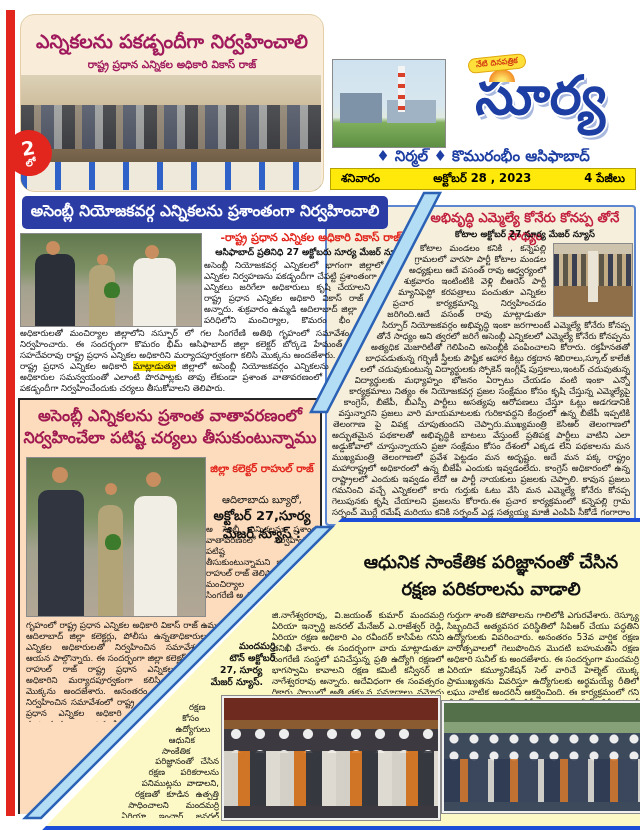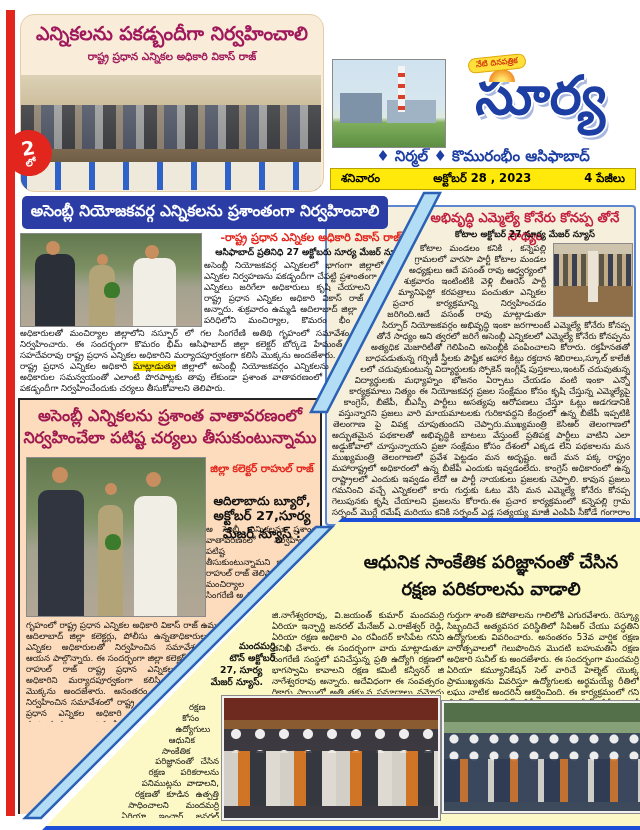--- a/index.html
+++ b/index.html
@@ -8,21 +8,21 @@
   .abs{position:absolute;}
   .jt{text-align:justify;line-height:1.28;overflow:hidden;word-break:break-word;}
   .ctr{text-align:center;}
 
   
   .red-strip{left:6px;top:10px;width:9px;height:806px;background:#e3261d;}
 
   
   .promo{left:20px;top:14px;width:302px;height:176px;background:#f9edd9;
          border:1px solid #e2cfa8;border-radius:14px;overflow:hidden;}
-  .promo-h{margin-top:7px;font-size:19px;font-weight:bold;color:#a0195c;}
+  .promo-h{margin-top:15px;font-size:19px;font-weight:bold;color:#a0195c;}
   .promo-s{margin-top:1px;font-size:10.5px;font-weight:bold;color:#a0195c;}
   .badge{left:6px;top:130px;width:46px;height:46px;border-radius:50%;background:#e3261d;
          color:#fff;display:flex;flex-direction:column;align-items:center;justify-content:center;
          transform:rotate(-10deg);line-height:1;z-index:4;}
   .badge .n{font-size:19px;font-weight:bold;}
   .badge .s{font-size:10px;font-weight:bold;}
 
   
   .banner{left:330px;top:12px;width:306px;height:43px;background:#e3261d;border-radius:3px;
           color:#ffe400;font-size:26px;font-weight:bold;display:flex;align-items:center;
@@ -63,21 +63,21 @@
   .a3-gap{float:right;width:84px;height:74px;}
   .a3-photo{left:226px;top:36px;width:78px;height:72px;}
 
   
   .a2{left:18px;top:398px;width:304px;height:418px;background:#fcdcbd;border:2px solid #262626;
       box-sizing:border-box;z-index:2;
       clip-path:polygon(0 0,100% 0,100% 32%,4.5% 99.5%,0 99.5%);}
   .a2-h{left:0;top:5px;width:100%;font-size:16px;font-weight:bold;color:#a01950;line-height:1.35;}
   .a2-photo{left:6px;top:57px;width:178px;height:158px;}
   .a2-by{left:186px;top:62px;width:112px;font-size:10.5px;font-weight:bold;color:#e3261d;}
-  .a2-bu{left:186px;top:94px;width:112px;font-size:12px;font-weight:bold;}
+  .a2-bu{left:186px;top:94px;width:112px;font-size:10px;font-weight:normal;}
   .a2-dl{left:186px;top:108px;width:112px;font-size:13px;font-weight:bold;}
   .a2-br{left:186px;top:124px;width:112px;height:90px;font-size:8.6px;}
   .a2-bl{left:6px;top:220px;width:212px;height:102px;font-size:8.6px;}
   .sp-r3{float:right;width:120px;height:102px;shape-outside:polygon(100% 0,0 100%,100% 100%);}
 
   
   .a4{left:18px;top:518px;width:618px;height:312px;background:#fcf9c6;border:4px solid #1d4ed8;
       box-sizing:border-box;z-index:1;
       clip-path:polygon(49.5% 0,100% 0,100% 100%,1% 100%);margin-left:18px;}
   .a4-h{left:296px;top:26px;width:310px;font-size:18px;font-weight:bold;color:#111;line-height:1.5;}

